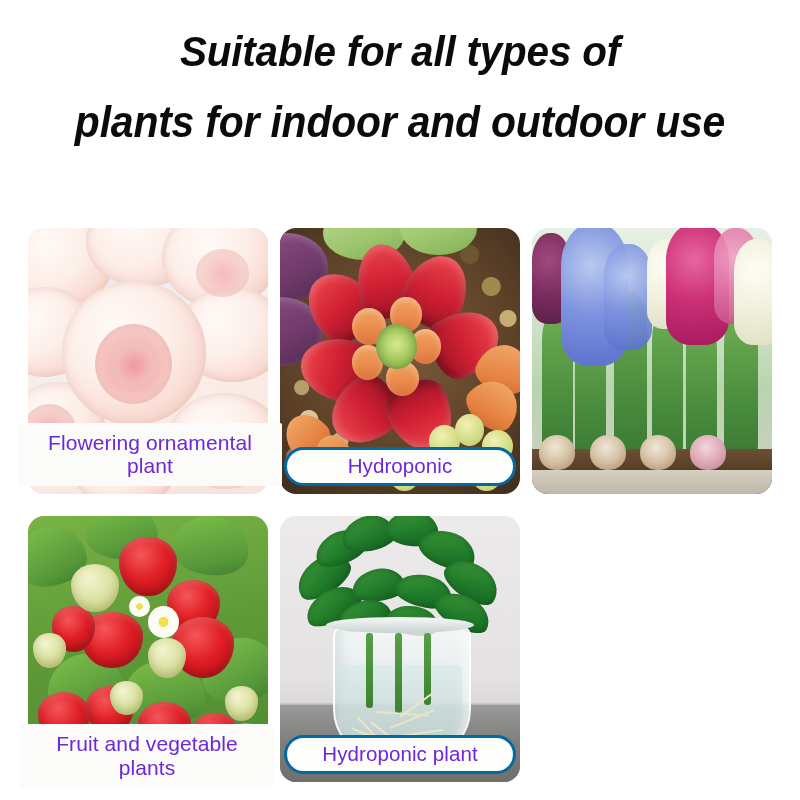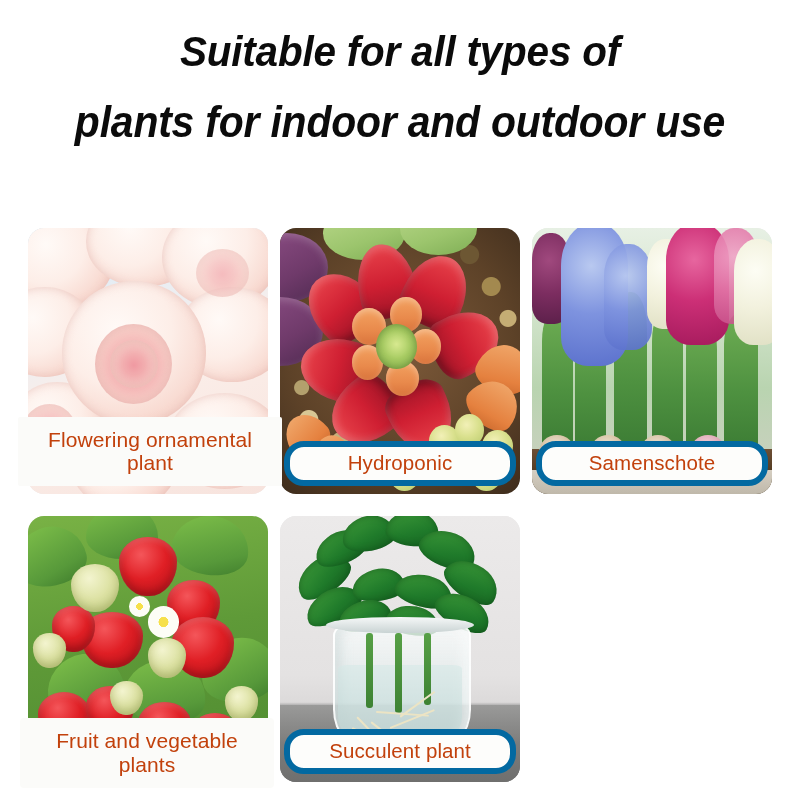--- a/index.html
+++ b/index.html
@@ -73,23 +73,23 @@
   .card-label {
     position: absolute;
     left: 4px;
     right: 4px;
     bottom: 8px;
     min-height: 34px;
     display: flex;
     align-items: center;
     justify-content: center;
     background: #fdfdfb;
-    border: 6px solid #0369a1;
+    border: 3px solid #0369a1;
     border-radius: 20px;
-    color: #c2410c;
+    color: #6d28d9;
     font-size: 20.5px;
     font-weight: 400;
     letter-spacing: 0.1px;
     text-align: center;
     line-height: 1.12;
     padding: 5px 8px;
     box-sizing: border-box;
     z-index: 5;
   }
   
@@ -414,21 +414,20 @@
         <div class="hy-spike hy-pink" style="left:76%;top:0%;width:18%;height:36%;opacity:.9;"></div>
         <div class="hy-spike hy-white" style="left:84%;top:4%;width:20%;height:40%;"></div>
         <div class="hy-soil"></div>
         <div class="hy-bulb" style="left:3%;bottom:9%;width:15%;height:13%;"></div>
         <div class="hy-bulb" style="left:24%;bottom:9%;width:15%;height:13%;"></div>
         <div class="hy-bulb" style="left:45%;bottom:9%;width:15%;height:13%;"></div>
         <div class="hy-bulb" style="left:66%;bottom:9%;width:15%;height:13%;background:radial-gradient(circle at 45% 35%,#f3d7dd 0%,#dfa9b6 50%,#b87e8c 100%);"></div>
         <div class="hy-tray"></div>
       </div>
     </div>
-    <div class="card-label">Samenschote</div>
   </div>
 
   <div class="card">
     <div class="card-photo">
       <div class="scene straw">
         <div class="straw-leaf" style="left:-6%;top:4%;width:30%;height:22%;transform:rotate(-12deg);"></div>
         <div class="straw-leaf" style="left:24%;top:-4%;width:30%;height:20%;"></div>
         <div class="straw-leaf" style="left:60%;top:0%;width:32%;height:22%;transform:rotate(8deg);"></div>
         <div class="straw-leaf" style="left:8%;top:52%;width:32%;height:24%;transform:rotate(-8deg);"></div>
         <div class="straw-leaf" style="left:40%;top:54%;width:34%;height:24%;transform:rotate(6deg);"></div>
@@ -483,16 +482,16 @@
         <div class="root" style="left:34%;bottom:18%;width:22%;transform:rotate(12deg);"></div>
         <div class="root" style="left:38%;bottom:22%;width:20%;transform:rotate(38deg);"></div>
         <div class="root" style="left:44%;bottom:16%;width:24%;transform:rotate(-8deg);"></div>
         <div class="root" style="left:46%;bottom:20%;width:20%;transform:rotate(-22deg);"></div>
         <div class="root" style="left:50%;bottom:24%;width:18%;transform:rotate(-36deg);"></div>
         <div class="root" style="left:32%;bottom:24%;width:16%;transform:rotate(46deg);"></div>
         <div class="root" style="left:40%;bottom:26%;width:22%;transform:rotate(4deg);"></div>
         <div class="vase-rim"></div>
       </div>
     </div>
-    <div class="card-label">Succulent plant</div>
+    <div class="card-label">Hydroponic plant</div>
   </div>
 
 </div>
 
 </body></html>

